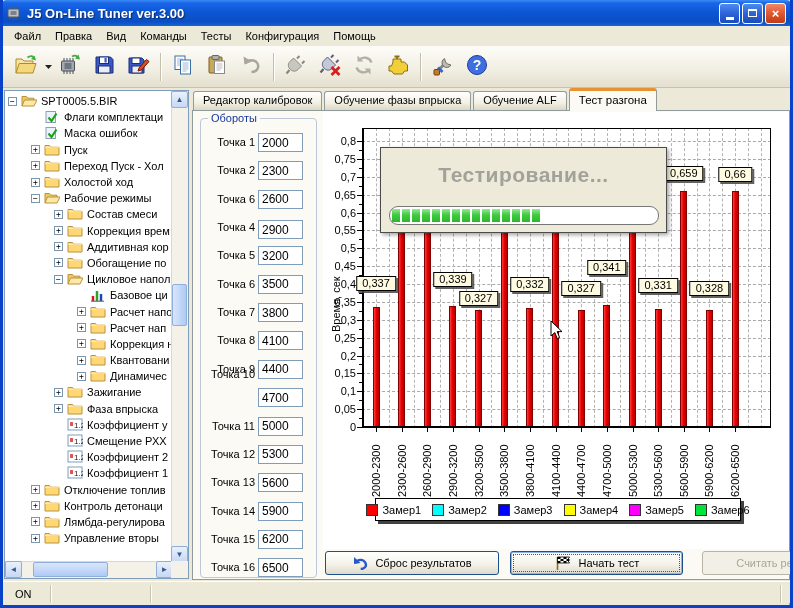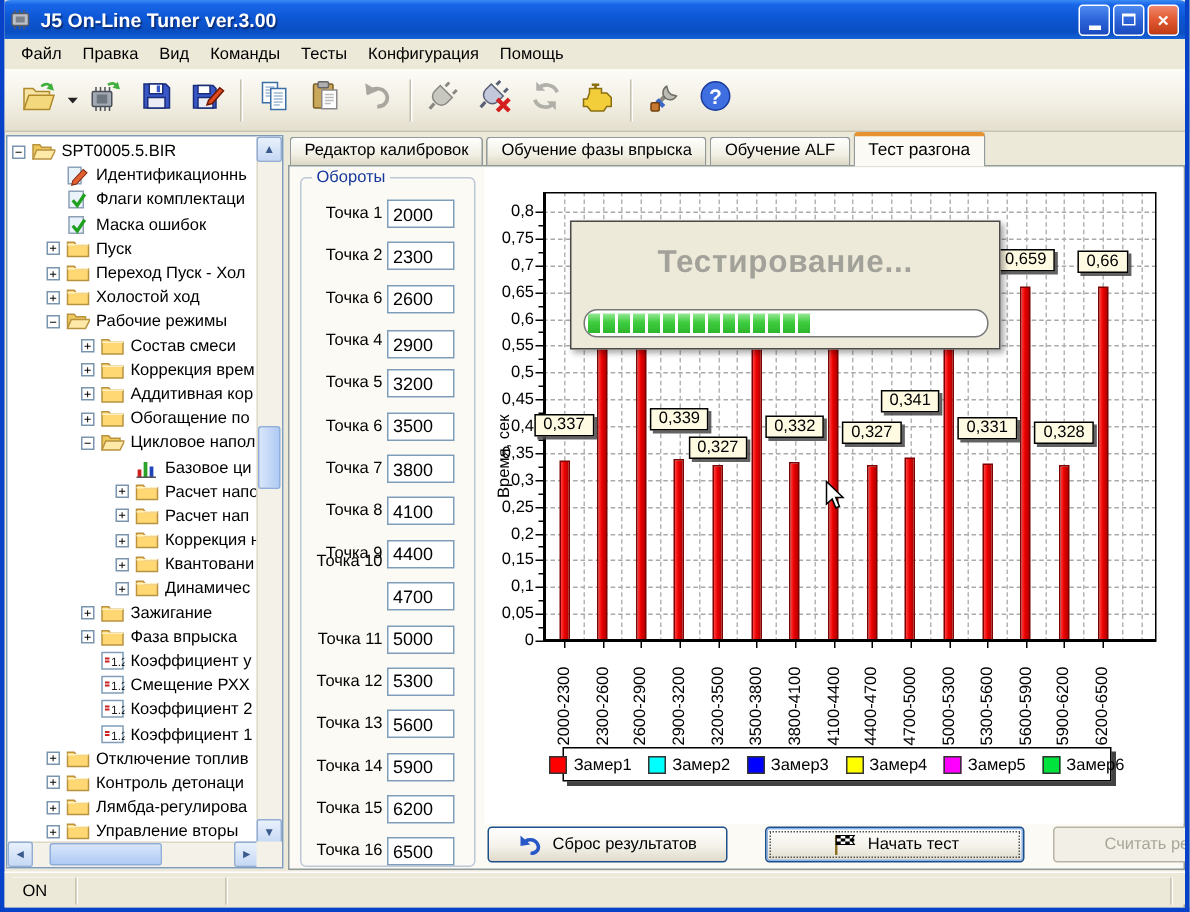--- a/index.html
+++ b/index.html
@@ -258,30 +258,20 @@
     <div class="tree-inner">
         <div class="tree-row" style="padding-left: 3px;">
           <span class="exp">−</span>
           <span class="tree-ico">
             <svg width="16" height="13" viewBox="0 0 16 13">
               <path d="M1 12V2.5h4.5l1.2 1.7H13V6" fill="#EFC85C" stroke="#B9933F"></path>
               <path d="M1 12l2.5-6H16L13 12z" fill="#FFE9A8" stroke="#B9933F"></path>
             </svg>
           </span>
           <span class="tree-label">SPT0005.5.BIR</span>
-        </div>
-        <div class="tree-row" style="padding-left: 26px;">
-          <span class="exp-sp"></span>
-          <span class="tree-ico">
-            <svg width="15" height="14" viewBox="0 0 15 14">
-              <rect x="1.5" y="1.5" width="8.5" height="11" fill="#EAF2FA" stroke="#8CA0B8"></rect>
-              <path d="M4.5 10.5l7-7.5 2.5 2.2-7 7.5-3.2.8z" fill="#E06030" stroke="#802810" stroke-width=".7"></path>
-            </svg>
-          </span>
-          <span class="tree-label">Идентификационнь</span>
         </div>
         <div class="tree-row" style="padding-left: 26px;">
           <span class="exp-sp"></span>
           <span class="tree-ico">
             <svg width="15" height="14" viewBox="0 0 15 14">
               <rect x="2" y="1.5" width="9.5" height="11" fill="#EAF2FA" stroke="#8CA0B8"></rect>
               <path d="M4.5 7.5l3 3.5 5-7.5" fill="none" stroke="#1FA01F" stroke-width="2.2"></path>
             </svg>
           </span>
           <span class="tree-label">Флаги комплектаци</span>
@@ -796,21 +786,21 @@
         </span>
       </div>
 
     <div class="overlay">
       <div class="ov-text">Тестирование...</div>
       <div class="pbar">
         <div class="pfill" id="pfill" style="width: 57%;"></div>
       </div>
     </div>
 
-    <button class="btn" style="left:322px;top:551px;width:160px">
+    <button class="btn" style="left:322px;top:551px;width:174px">
       <span class="bicon">
           <svg width="16" height="14" viewBox="0 0 16 14">
             <path d="M3.5 7c2-4.2 8-4.2 10 0 1.4 3-.8 6-4.8 6" fill="none" stroke="#2858C8" stroke-width="2.4"></path>
             <path d="M2 1v7l6.5-1z" fill="#2858C8"></path>
           </svg>
         </span>
       <span>Сброс результатов</span>
     </button>
     <button class="btn focused" style="left:507px;top:551px;width:173px">
       <span class="bicon">

